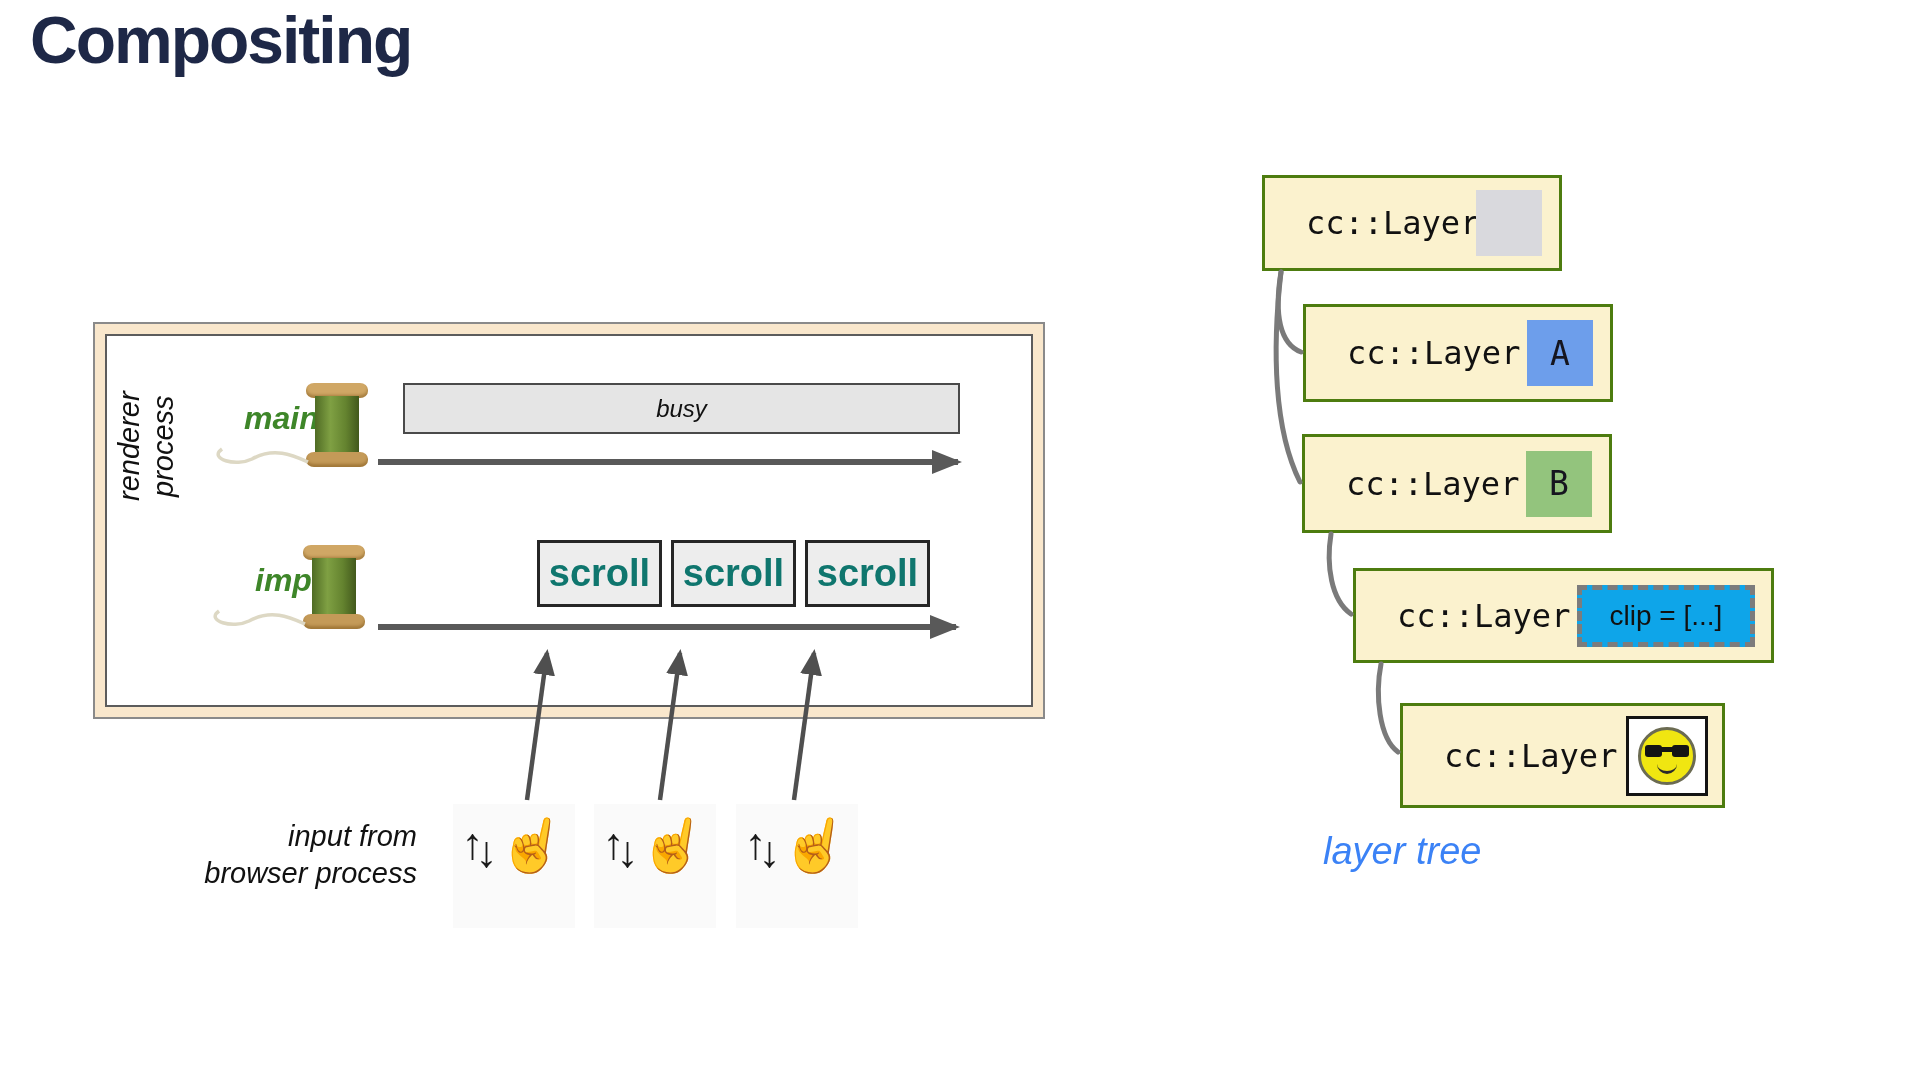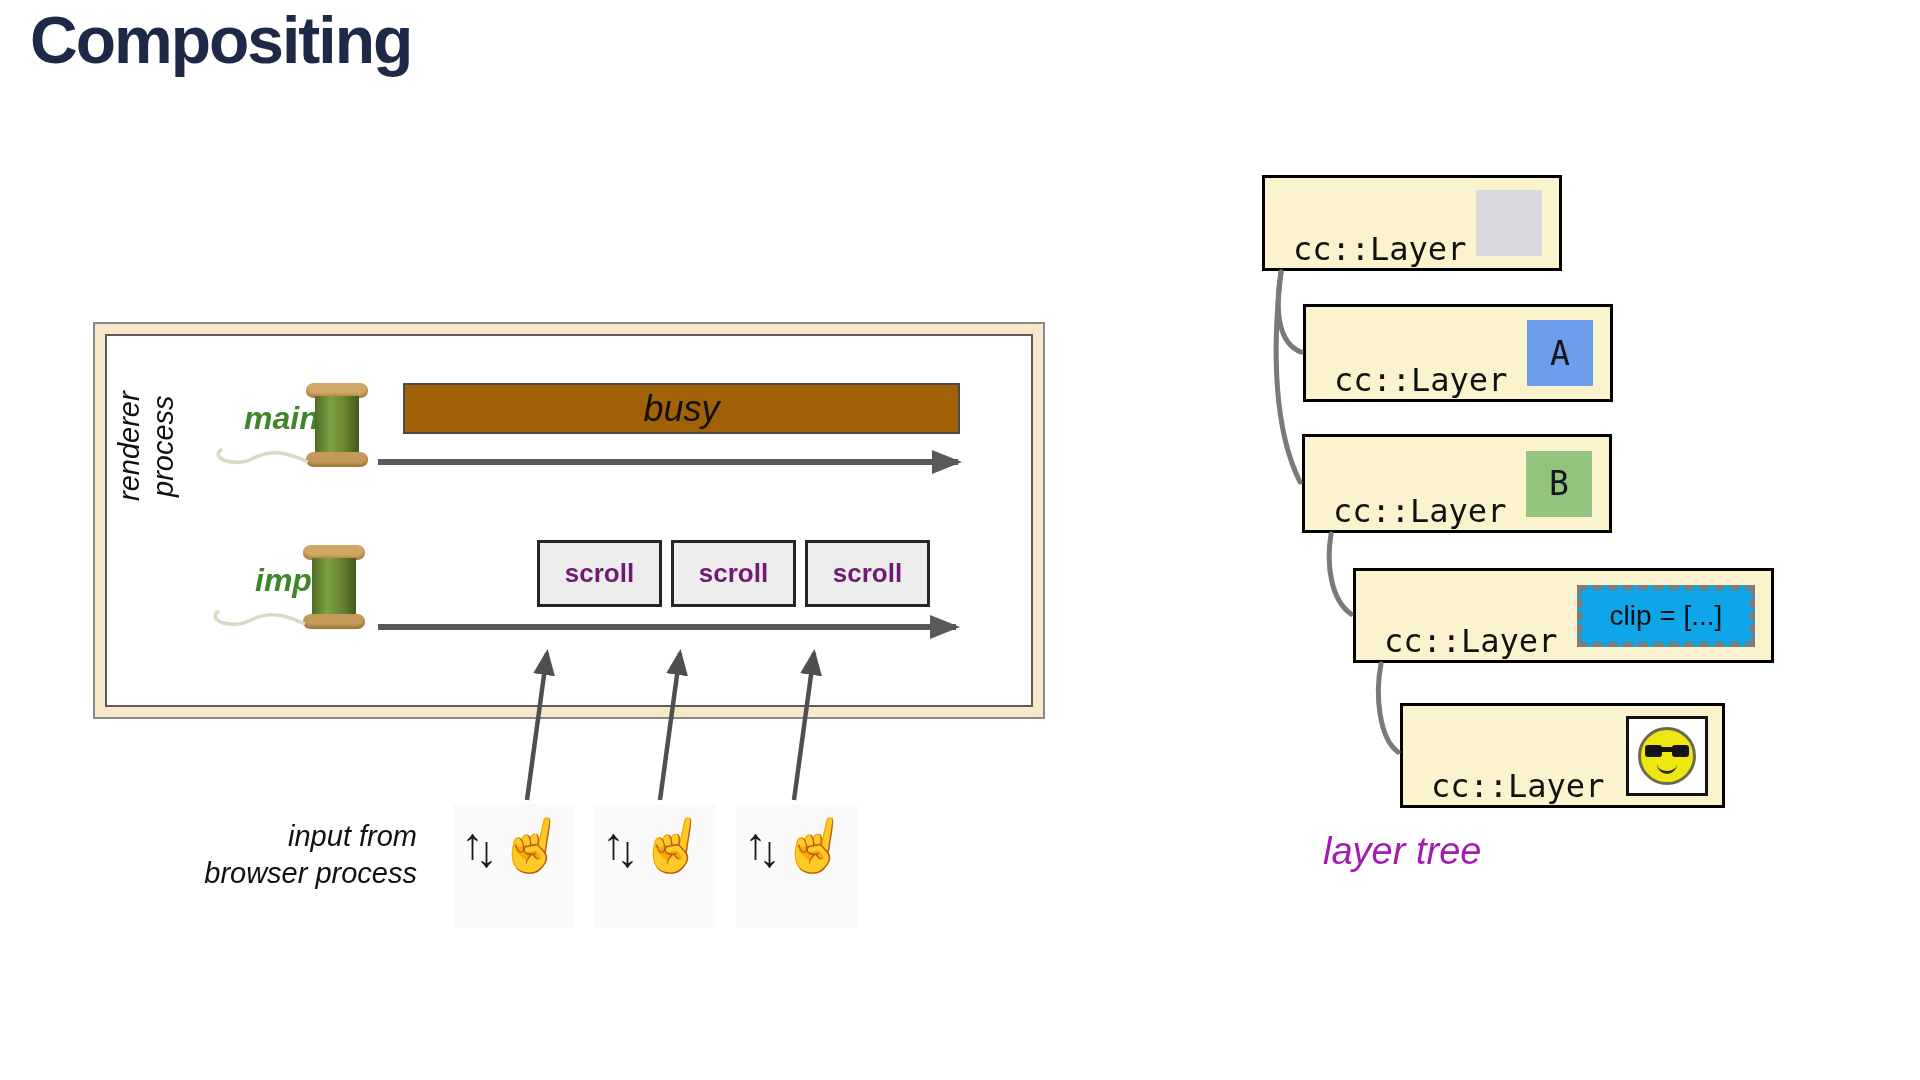--- a/index.html
+++ b/index.html
@@ -44,31 +44,31 @@
   .spool .cap.top{top:0;}
   .spool .cap.bot{bottom:0;background:#c49a58;}
   .spool .body{position:absolute;top:13px;bottom:13px;left:9px;right:9px;
     background:linear-gradient(90deg,#4f6b24,#7fa043 35%,#64832f 70%,#42591c);}
   .spool-main{left:306px;top:383px;}
   .spool-impl{left:303px;top:545px;}
 
   
   .busy-bar{
     left:403px;top:383px;width:557px;height:51px;
-    background:#a16207;border:2px solid #4a4a4a;box-sizing:border-box;
-    display:flex;align-items:center;justify-content:center;
-    font-style:italic;font-size:36px;color:#111;
+    background:#e5e5e5;border:2px solid #4a4a4a;box-sizing:border-box;
+    display:flex;align-items:center;justify-content:center;
+    font-style:italic;font-size:24px;color:#111;
   }
 
   
   .scroll-box{
     top:540px;width:125px;height:67px;
     background:#ededed;border:3px solid #262626;box-sizing:border-box;
     display:flex;align-items:center;justify-content:center;
-    font-size:26px;font-weight:bold;color:#701a75;
+    font-size:38px;font-weight:bold;color:#0f766e;
   }
   .s1{left:537px;} .s2{left:671px;} .s3{left:805px;}
 
   
   .gesture{
     top:804px;width:122px;height:124px;background:#fafafa;
     display:flex;align-items:flex-start;justify-content:center;
     padding-top:18px;box-sizing:border-box;color:#1a1a1a;
   }
   .g1{left:453px;} .g2{left:594px;} .g3{left:736px;}
@@ -76,24 +76,24 @@
   .gesture .arr.dn{margin-left:-8px;margin-top:8px;}
   .gesture .hand{font-size:54px;line-height:1;margin-left:2px;margin-top:-4px;transform:rotate(10deg);}
 
   .input-caption{
     left:175px;top:818px;width:242px;
     text-align:right;font-style:italic;font-size:29px;line-height:37px;color:#111;
   }
 
   
   .layer-box{
-    background:#fbf2ce;border:3px solid #000000;box-sizing:border-box;
-    display:flex;align-items:flex-end;
+    background:#fbf2ce;border:3px solid #4d7c0f;box-sizing:border-box;
+    display:flex;align-items:center;
     font-family:"DejaVu Sans Mono","Liberation Mono",monospace;
-    font-size:32px;color:#111;padding-left:28px;
+    font-size:32px;color:#111;padding-left:41px;
   }
   .l1{left:1262px;top:175px;width:300px;height:96px;}
   .l2{left:1303px;top:304px;width:310px;height:98px;}
   .l3{left:1302px;top:434px;width:310px;height:99px;}
   .l4{left:1353px;top:568px;width:421px;height:95px;}
   .l5{left:1400px;top:703px;width:325px;height:105px;}
 
   .sq{
     position:absolute;right:17px;top:50%;transform:translateY(-50%);
     width:66px;height:66px;
@@ -117,21 +117,21 @@
     width:82px;height:80px;background:#ffffff;border:3px solid #141414;box-sizing:border-box;
     display:flex;align-items:center;justify-content:center;
   }
   .face{position:relative;width:58px;height:58px;background:#f0e611;border:3px solid #6b6b52;border-radius:50%;box-sizing:border-box;}
   .face .lens{position:absolute;top:15px;width:17px;height:12px;background:#141414;border-radius:3px;}
   .face .lens.le{left:4px;} .face .lens.ri{right:4px;}
   .face .bridge{position:absolute;top:17px;left:18px;right:18px;height:5px;background:#141414;}
   .face .mouth{position:absolute;bottom:8px;left:16px;width:20px;height:8px;border-bottom:3px solid #2b2b2b;border-radius:0 0 12px 12px;}
 
   .layer-tree-caption{
-    left:1323px;top:830px;font-style:italic;font-size:38px;color:#a21caf;
+    left:1323px;top:830px;font-style:italic;font-size:38px;color:#3b82f6;
   }
 
   
   .overlay{left:0;top:0;width:1920px;height:1080px;pointer-events:none;z-index:6;}
 </style>
 </head>
 <body>
 
 <div class="canvas">
 

